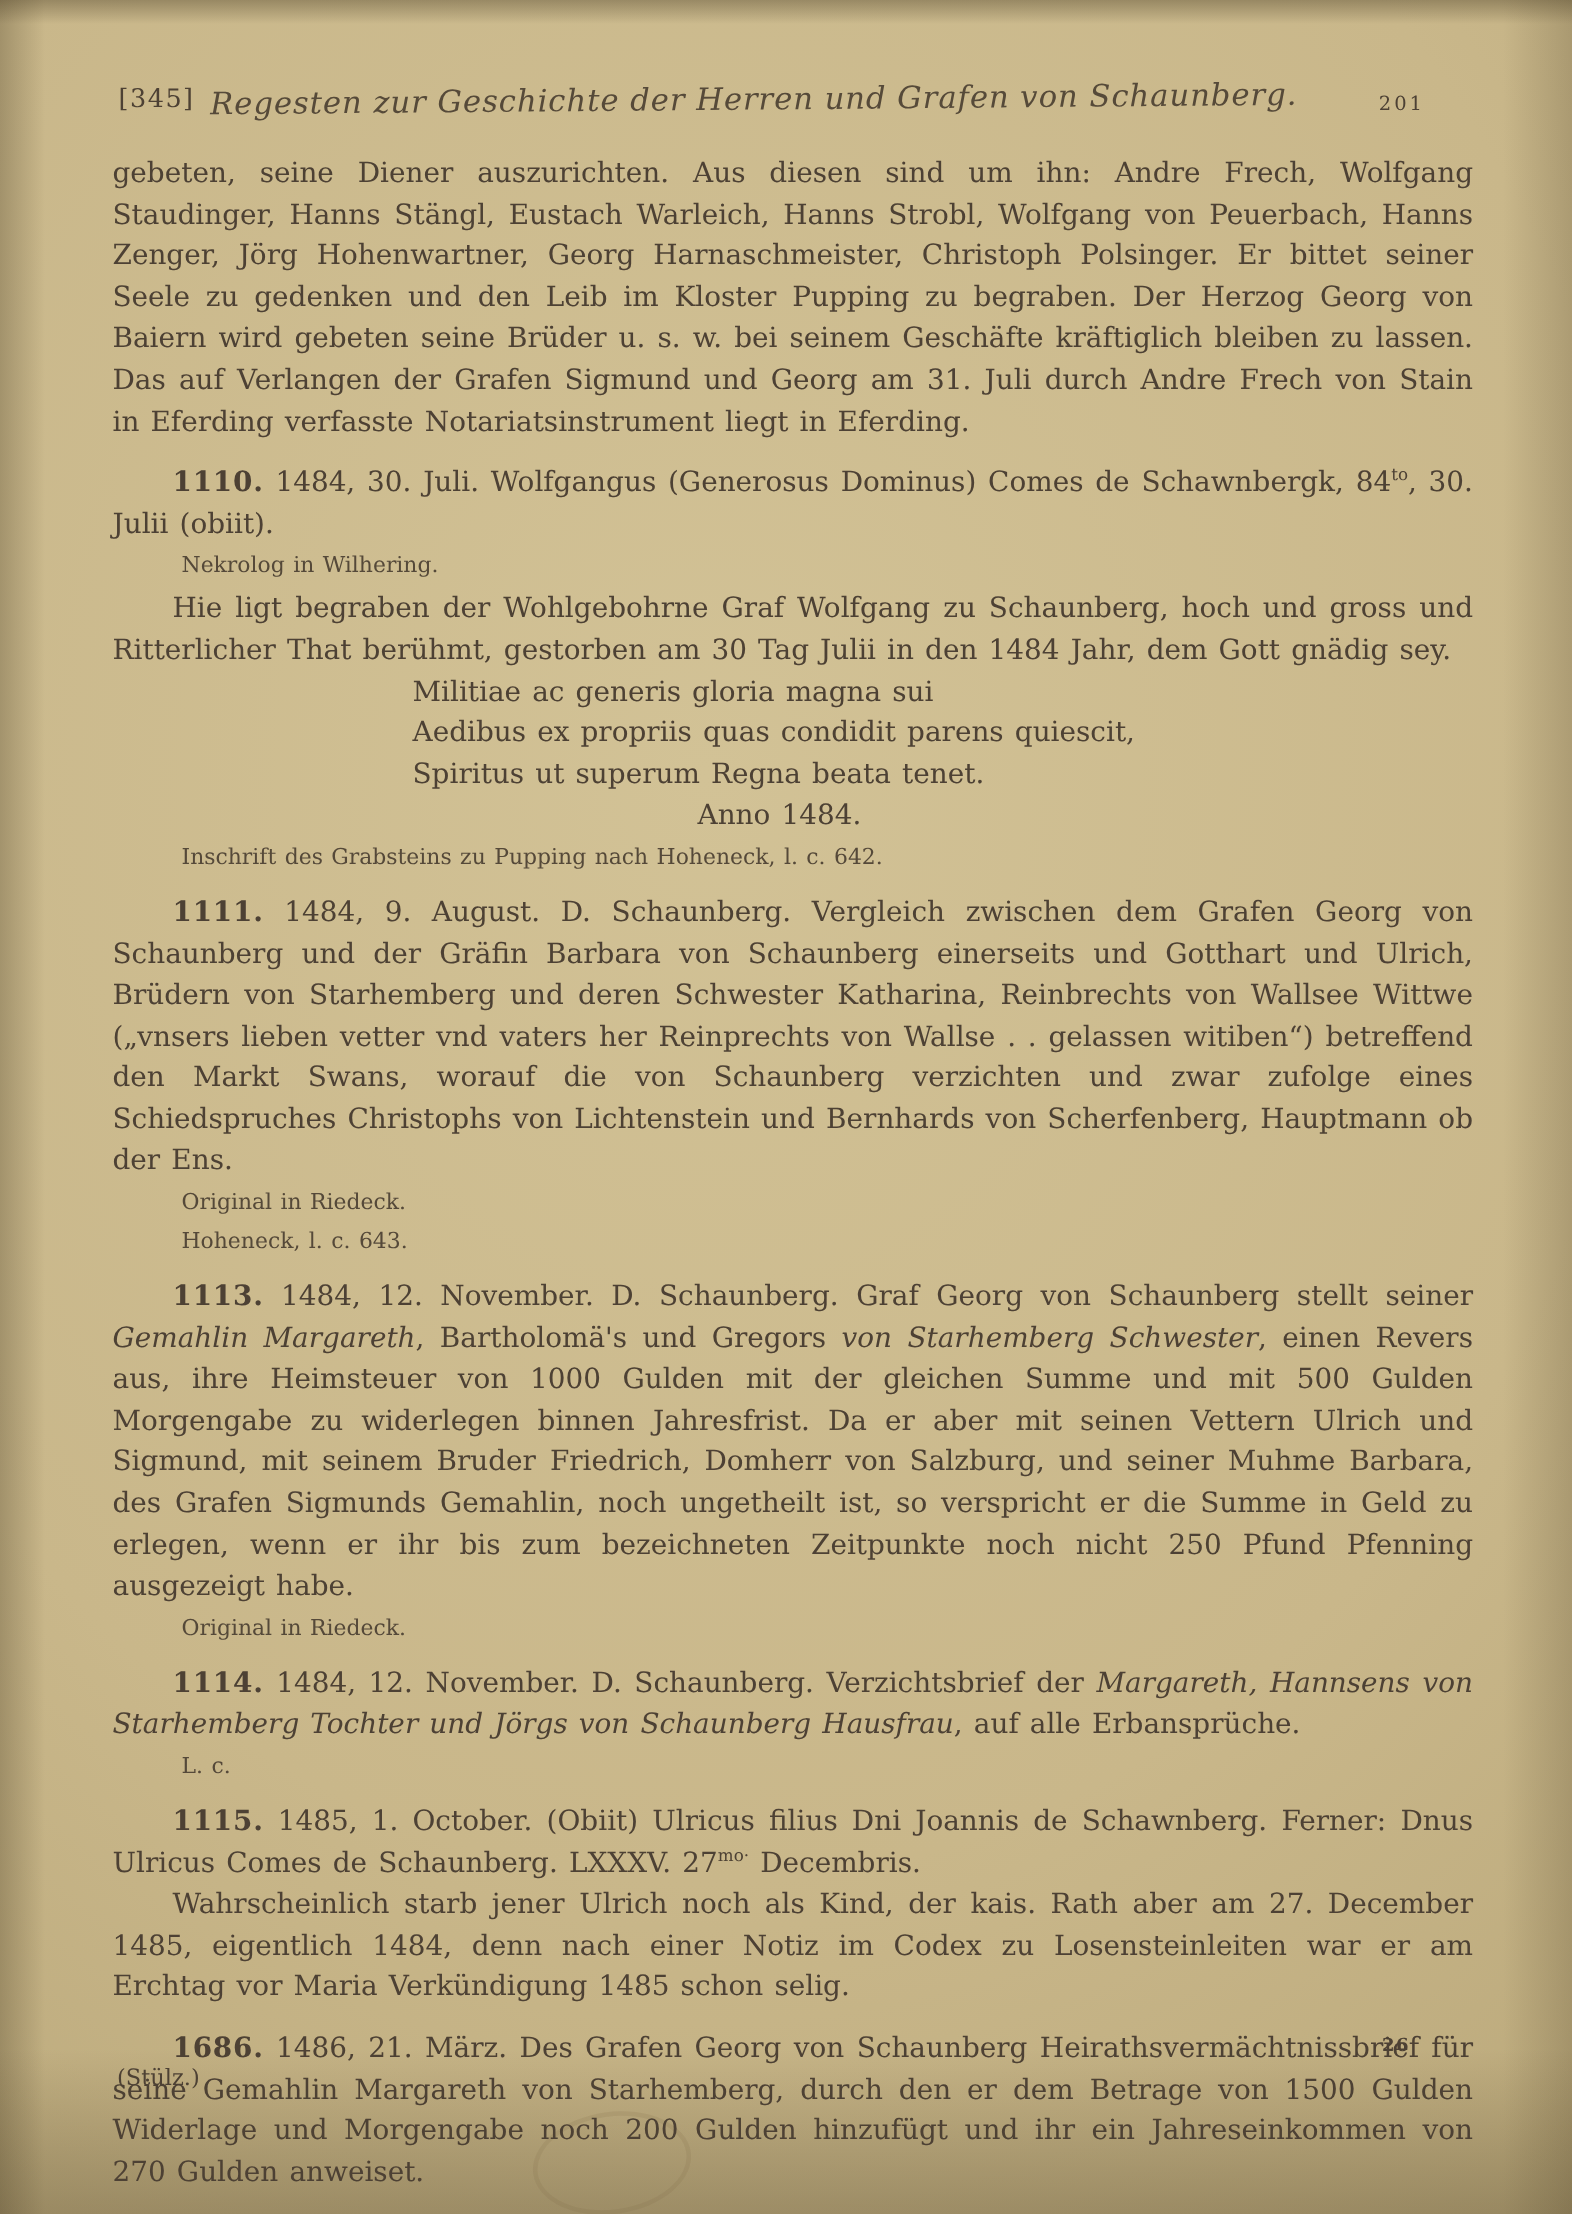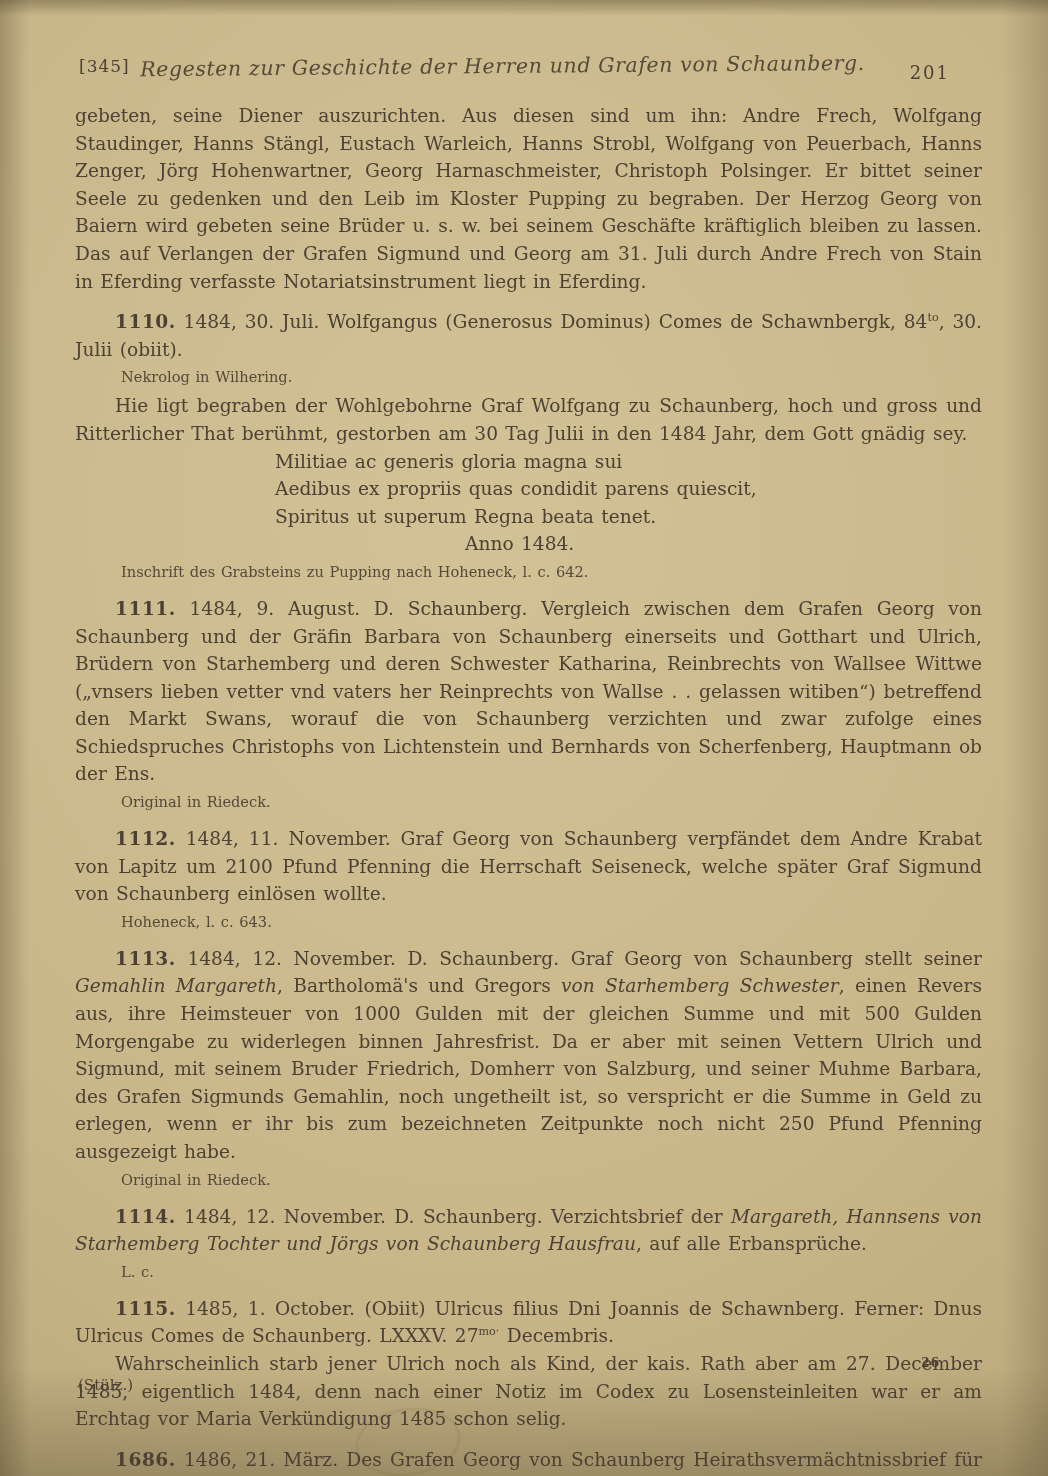--- a/index.html
+++ b/index.html
@@ -33,21 +33,21 @@
   .marginal { position: absolute; left: 4px; top: 2px; font-size: 17px; letter-spacing: 1px; }
   .running-title {
     position: absolute; left: 60px; right: 120px;
     text-align: center;
     font-style: italic;
     font-size: 20.5px;
     letter-spacing: 0.6px;
     color: #564a39;
     transform: rotate(-0.5deg);
   }
-  .page-number { position: absolute; right: 40px; top: 8px; font-size: 18px; letter-spacing: 2px; }
+  .page-number { position: absolute; right: 40px; top: 8px; font-size: 13px; letter-spacing: 2px; }
 
   .text-block {
     position: absolute;
     left: 75px; right: 66px; top: 102px;
     font-size: 18.6px;
     line-height: 27.6px;
     word-spacing: 1.5px;
   }
   .blk { margin: 0; }
   .body-para          { text-align: justify; }
@@ -86,21 +86,20 @@
       <div class="blk entry"><span class="b">1110.</span><span> 1484, 30. Juli. Wolfgangus (Generosus Dominus) Comes de Schawnbergk, 84</span><span class="sup">to</span><span>, 30. Julii (obiit).</span></div>
       <div class="blk source"><span>Nekrolog in Wilhering.</span></div>
       <div class="blk body-indent"><span>Hie ligt begraben der Wohlgebohrne Graf Wolfgang zu Schaunberg, hoch und gross und Ritterlicher That berühmt, gestorben am 30 Tag Julii in den 1484 Jahr, dem Gott gnädig sey.</span></div>
       <div class="blk verse"><span>Militiae ac generis gloria magna sui</span></div>
       <div class="blk verse"><span>Aedibus ex propriis quas condidit parens quiescit,</span></div>
       <div class="blk verse"><span>Spiritus ut superum Regna beata tenet.</span></div>
       <div class="blk verse-center"><span>Anno 1484.</span></div>
       <div class="blk source"><span>Inschrift des Grabsteins zu Pupping nach Hoheneck, l. c. 642.</span></div>
       <div class="blk entry"><span class="b">1111.</span><span> 1484, 9. August. D. Schaunberg. Vergleich zwischen dem Grafen Georg von Schaunberg und der Gräfin Barbara von Schaunberg einerseits und Gotthart und Ulrich, Brüdern von Starhemberg und deren Schwester Katharina, Reinbrechts von Wallsee Wittwe („vnsers lieben vetter vnd vaters her Reinprechts von Wallse . . gelassen witiben“) betreffend den Markt Swans, worauf die von Schaunberg verzichten und zwar zufolge eines Schiedspruches Christophs von Lichtenstein und Bernhards von Scherfenberg, Hauptmann ob der Ens.</span></div>
       <div class="blk source"><span>Original in Riedeck.</span></div>
-      <div class="blk entry"><span class="b">1112.</span><span> 1484, 11. November. Graf Georg von Schaunberg verpfändet dem Andre Krabat von Lapitz um 2100 Pfund Pfenning die Herrschaft Seiseneck, welche später Graf Sigmund von Schaunberg einlösen wollte.</span></div>
       <div class="blk source"><span>Hoheneck, l. c. 643.</span></div>
       <div class="blk entry"><span class="b">1113.</span><span> 1484, 12. November. D. Schaunberg. Graf Georg von Schaunberg stellt seiner </span><span class="i">Gemahlin Margareth</span><span>, Bartholomä's und Gregors </span><span class="i">von Starhemberg Schwester</span><span>, einen Revers aus, ihre Heimsteuer von 1000 Gulden mit der gleichen Summe und mit 500 Gulden Morgengabe zu widerlegen binnen Jahresfrist. Da er aber mit seinen Vettern Ulrich und Sigmund, mit seinem Bruder Friedrich, Domherr von Salzburg, und seiner Muhme Barbara, des Grafen Sigmunds Gemahlin, noch ungetheilt ist, so verspricht er die Summe in Geld zu erlegen, wenn er ihr bis zum bezeichneten Zeitpunkte noch nicht 250 Pfund Pfenning ausgezeigt habe.</span></div>
       <div class="blk source"><span>Original in Riedeck.</span></div>
       <div class="blk entry"><span class="b">1114.</span><span> 1484, 12. November. D. Schaunberg. Verzichtsbrief der </span><span class="i">Margareth, Hannsens von Starhemberg Tochter und Jörgs von Schaunberg Hausfrau</span><span>, auf alle Erbansprüche.</span></div>
       <div class="blk source"><span>L. c.</span></div>
       <div class="blk entry"><span class="b">1115.</span><span> 1485, 1. October. (Obiit) Ulricus filius Dni Joannis de Schawnberg. Ferner: Dnus Ulricus Comes de Schaunberg. LXXXV. 27</span><span class="sup">mo·</span><span> Decembris.</span></div>
       <div class="blk body-indent"><span>Wahrscheinlich starb jener Ulrich noch als Kind, der kais. Rath aber am 27. December 1485, eigentlich 1484, denn nach einer Notiz im Codex zu Losensteinleiten war er am Erchtag vor Maria Verkündigung 1485 schon selig.</span></div>
       <div class="blk entry"><span class="b">1686.</span><span> 1486, 21. März. Des Grafen Georg von Schaunberg Heirathsvermächtnissbrief für seine Gemahlin Margareth von Starhemberg, durch den er dem Betrage von 1500 Gulden Widerlage und Morgengabe noch 200 Gulden hinzufügt und ihr ein Jahreseinkommen von 270 Gulden anweiset.</span></div>
     </div>
 

